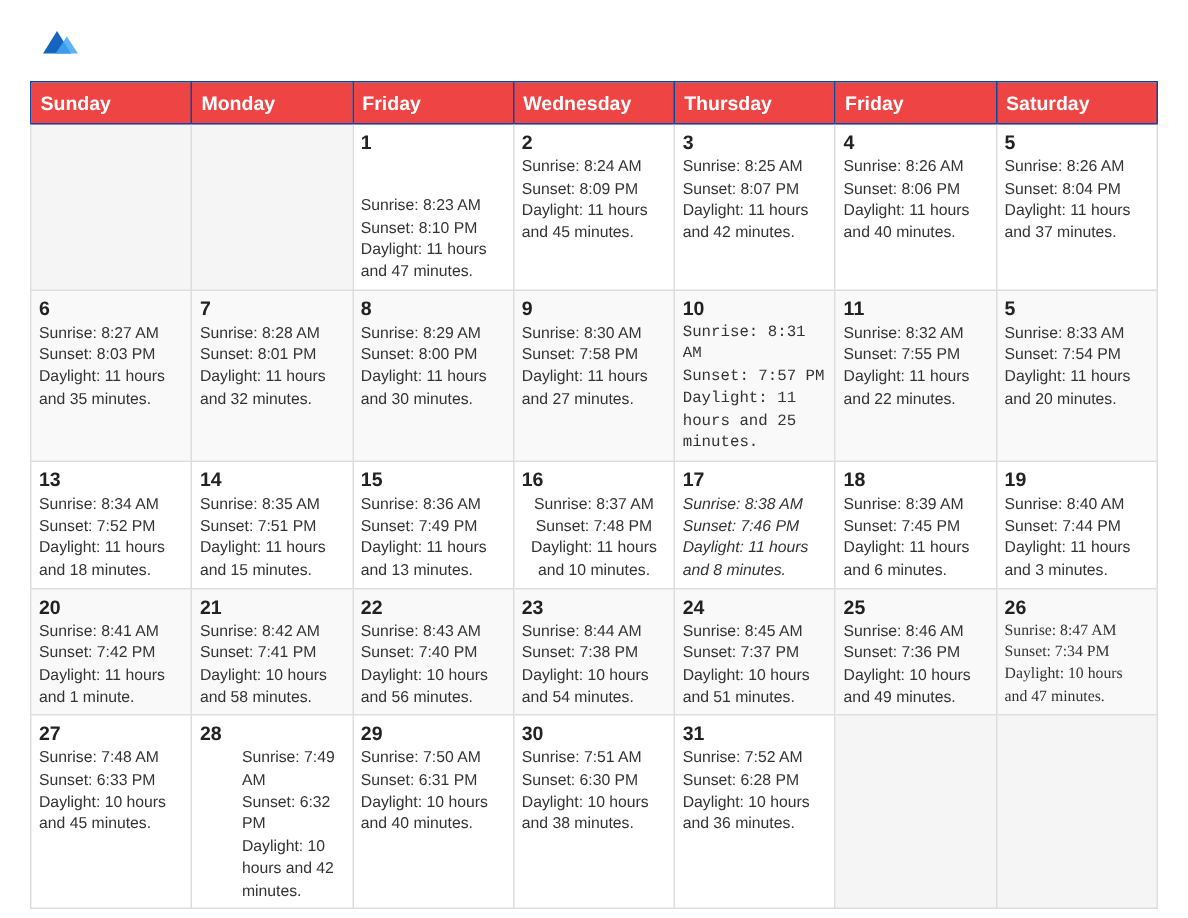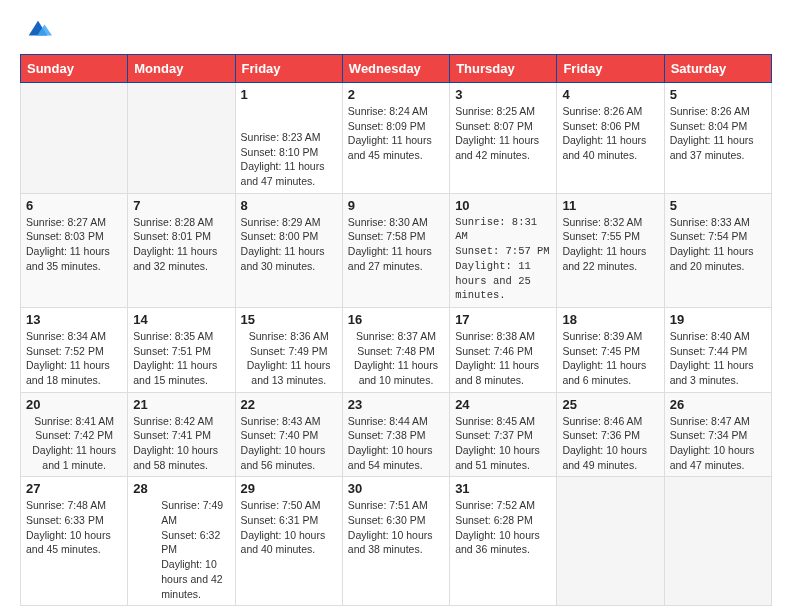--- a/index.html
+++ b/index.html
@@ -217,53 +217,53 @@
 Daylight: 11 hours and 18 minutes.</div>
           </td>
           <td>
             <span class="day-number">14</span>
             <div class="day-info" style="white-space: pre-line;">Sunrise: 8:35 AM
 Sunset: 7:51 PM
 Daylight: 11 hours and 15 minutes.</div>
           </td>
           <td>
             <span class="day-number">15</span>
-            <div class="day-info" style="white-space: pre-line; text-align: center;">Sunrise: 8:36 AM
+            <div class="day-info" style="white-space: pre-line;">Sunrise: 8:36 AM
 Sunset: 7:49 PM
 Daylight: 11 hours and 13 minutes.</div>
           </td>
           <td>
             <span class="day-number">16</span>
             <div class="day-info" style="white-space: pre-line; text-align: center;">Sunrise: 8:37 AM
 Sunset: 7:48 PM
 Daylight: 11 hours and 10 minutes.</div>
           </td>
           <td>
             <span class="day-number">17</span>
-            <div class="day-info" style="white-space: pre-line;">Sunrise: 8:38 AM
+            <div class="day-info" style="white-space: pre-line; font-style: italic;">Sunrise: 8:38 AM
 Sunset: 7:46 PM
 Daylight: 11 hours and 8 minutes.</div>
           </td>
           <td>
             <span class="day-number">18</span>
             <div class="day-info" style="white-space: pre-line;">Sunrise: 8:39 AM
 Sunset: 7:45 PM
 Daylight: 11 hours and 6 minutes.</div>
           </td>
           <td>
             <span class="day-number">19</span>
             <div class="day-info" style="white-space: pre-line;">Sunrise: 8:40 AM
 Sunset: 7:44 PM
 Daylight: 11 hours and 3 minutes.</div>
           </td>
         </tr>
         <tr>
           <td>
             <span class="day-number">20</span>
-            <div class="day-info" style="white-space: pre-line; text-align: center;">Sunrise: 8:41 AM
+            <div class="day-info" style="white-space: pre-line;">Sunrise: 8:41 AM
 Sunset: 7:42 PM
 Daylight: 11 hours and 1 minute.</div>
           </td>
           <td>
             <span class="day-number">21</span>
             <div class="day-info" style="white-space: pre-line;">Sunrise: 8:42 AM
 Sunset: 7:41 PM
 Daylight: 10 hours and 58 minutes.</div>
           </td>
           <td>
@@ -285,21 +285,21 @@
 Daylight: 10 hours and 51 minutes.</div>
           </td>
           <td>
             <span class="day-number">25</span>
             <div class="day-info" style="white-space: pre-line;">Sunrise: 8:46 AM
 Sunset: 7:36 PM
 Daylight: 10 hours and 49 minutes.</div>
           </td>
           <td>
             <span class="day-number">26</span>
-            <div class="day-info" style="white-space: pre-line;">Sunrise: 8:47 AM
+            <div class="day-info" style="white-space: pre-line; font-family: Liberation Serif, serif;">Sunrise: 8:47 AM
 Sunset: 7:34 PM
 Daylight: 10 hours and 47 minutes.</div>
           </td>
         </tr>
         <tr>
           <td>
             <span class="day-number">27</span>
             <div class="day-info" style="white-space: pre-line;">Sunrise: 7:48 AM
 Sunset: 6:33 PM
 Daylight: 10 hours and 45 minutes.</div>

